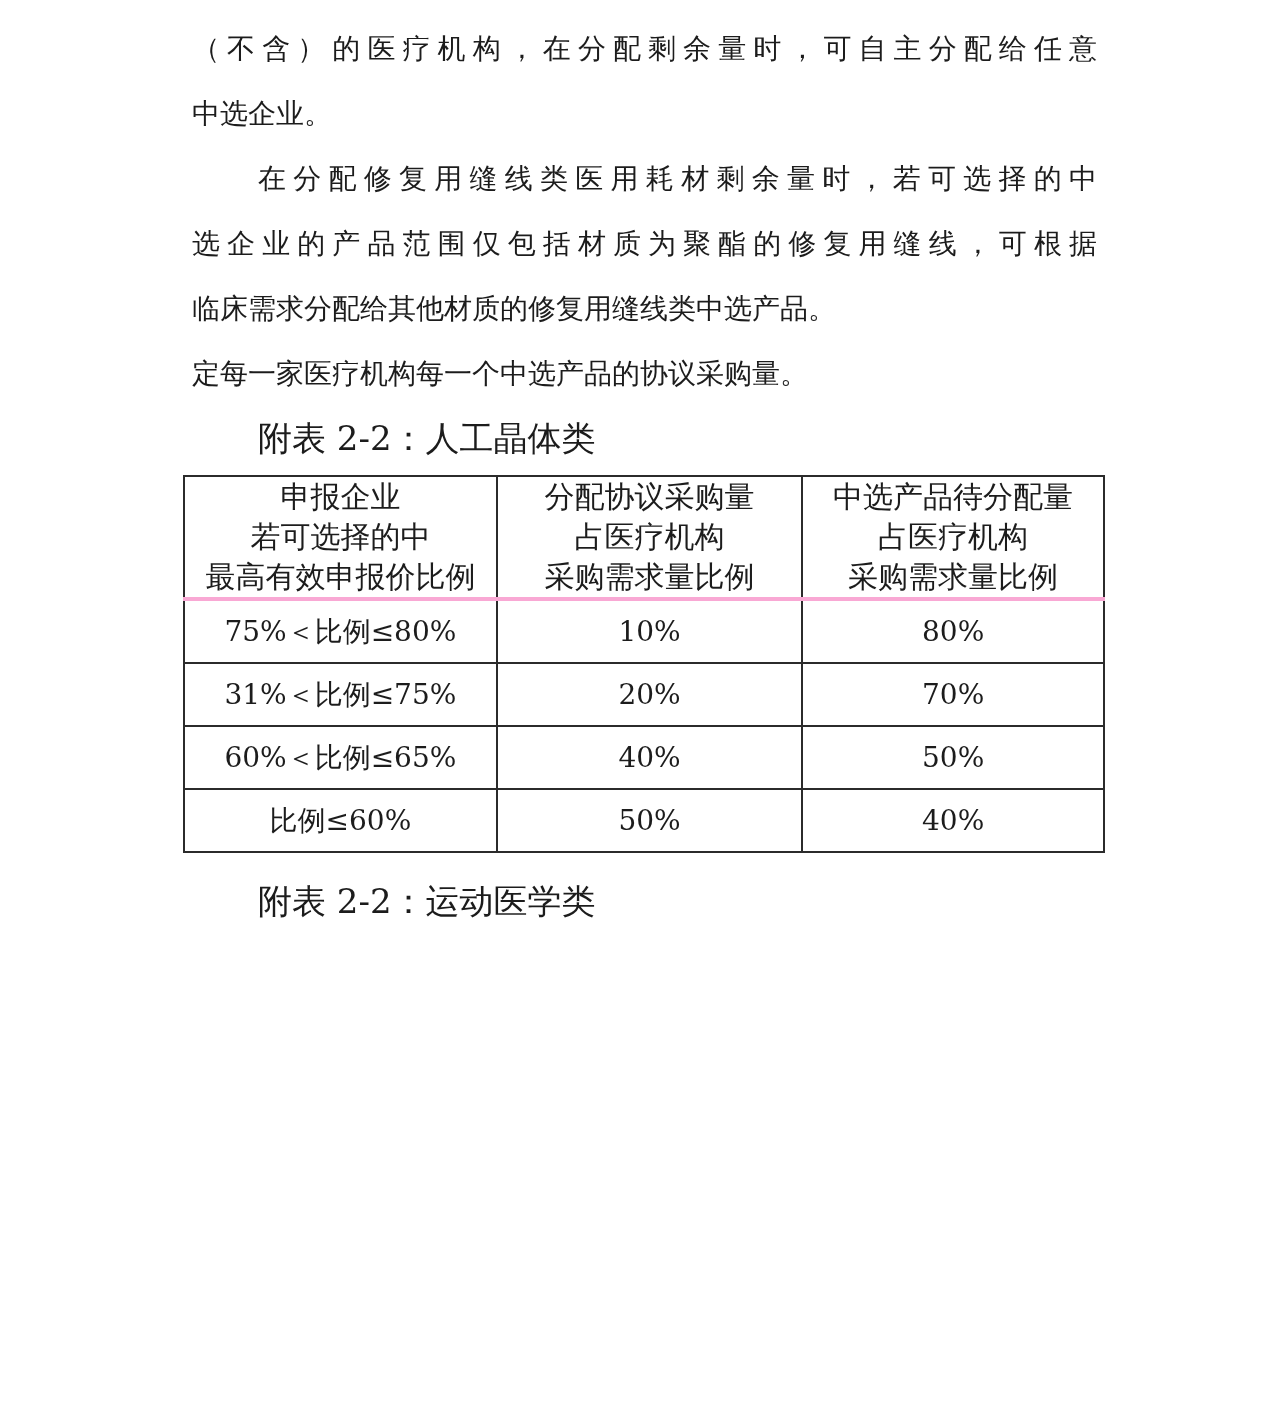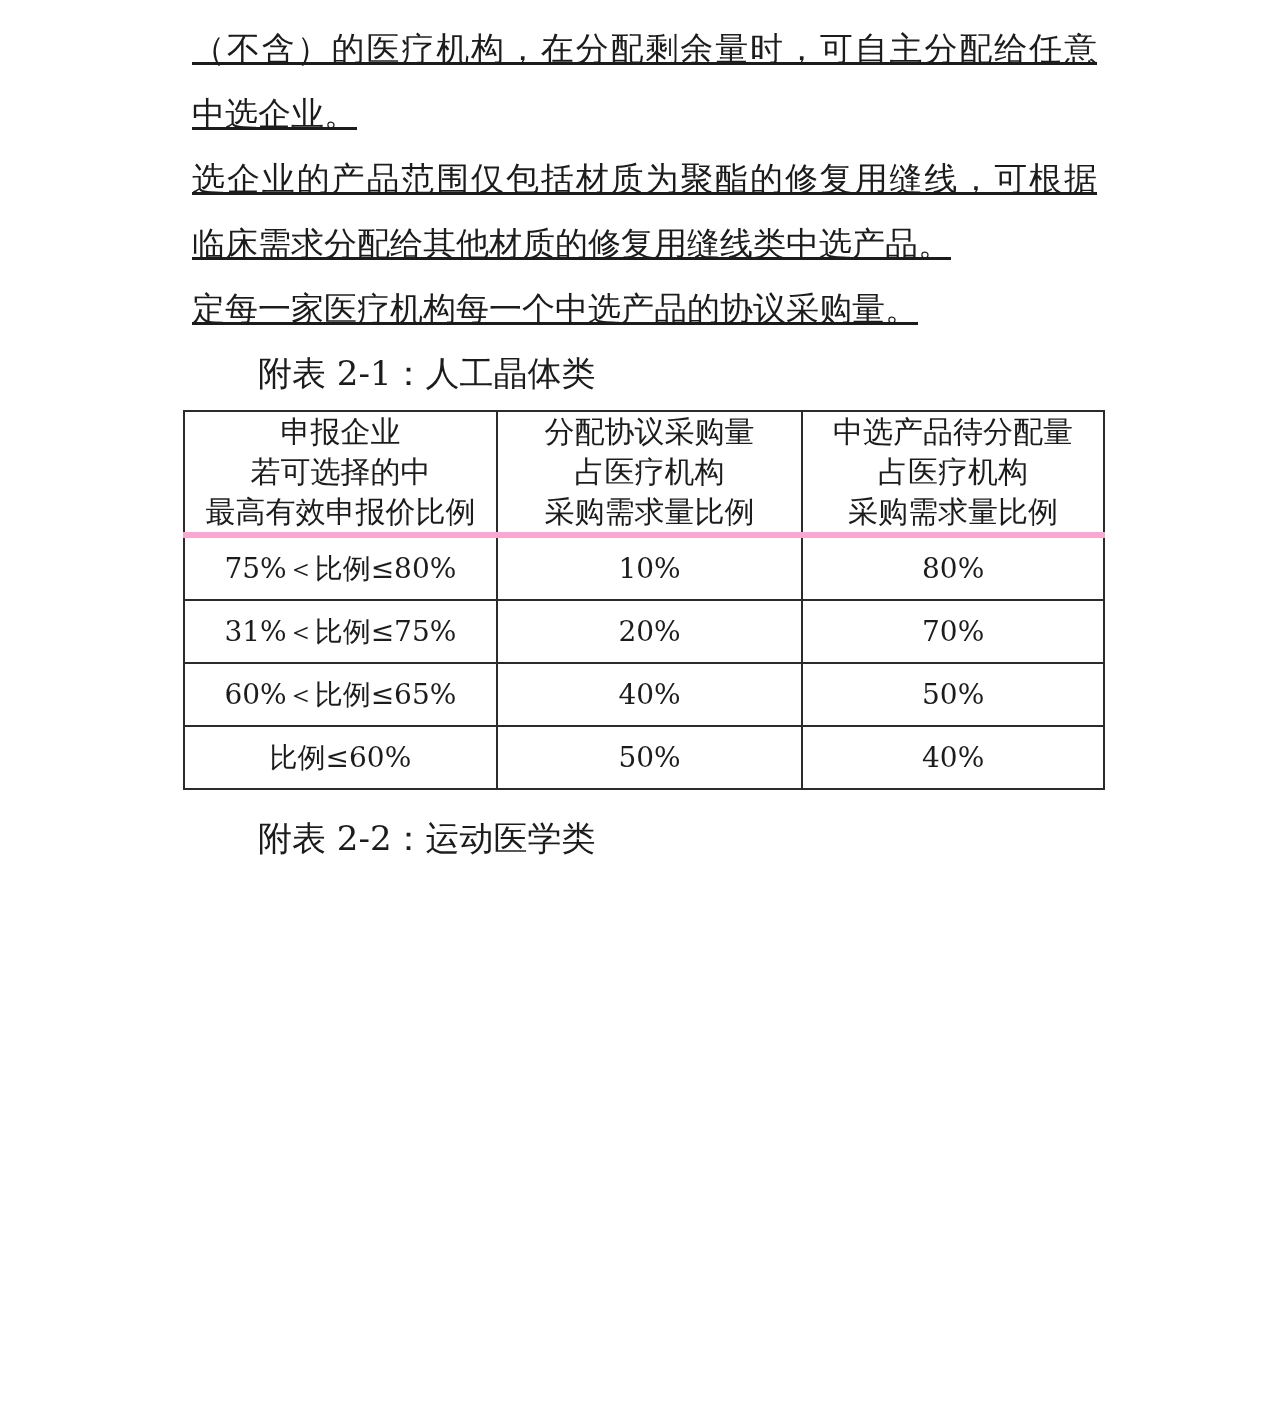--- a/index.html
+++ b/index.html
@@ -9,28 +9,27 @@
     color:#1c1c1c;
     font-family:"DejaVu Serif","Liberation Serif",serif;
     overflow:hidden;
   }
   .doc{
     padding:16px 0 0 192px;
     width:905px;
   }
   .para{margin:0;}
   .line{
-    font-size:33px;
+    font-size:28px;
     height:65px;
     line-height:65px;
     white-space:nowrap;
     text-align:justify;
     text-align-last:justify;
     overflow:visible;
-    text-decoration:underline;
   }
   .line.last{
     text-align:right;
     text-align-last:left;
   }
   .line.indent{padding-left:66px;}
   .caption{
     font-size:34px;
     height:65px;
     line-height:65px;
@@ -52,47 +51,48 @@
     border:2px solid #2b2b2b;
     text-align:center;
     vertical-align:middle;
     padding:0;
   }
   table.alloc th{
     height:120px;
     font-weight:normal;
     font-size:30px;
     line-height:40px;
-    border-bottom:6px solid #f9a8d4;
+    border-bottom:4px solid #f9a8d4;
     border-radius:28px;
   }
   table.alloc td{
     height:61px;
     font-size:28px;
   }
 </style>
 </head>
 <body>
 
 <div class="doc">
   <div id="paragraphs">
       <div class="para">
         <div class="line">（不含）的医疗机构，在分配剩余量时，可自主分配给任意</div>
         <div class="line last">中选企业。</div>
       </div>
       <div class="para">
+        <div class="line indent">在分配修复用缝线类医用耗材剩余量时，若可选择的中</div>
         <div class="line">选企业的产品范围仅包括材质为聚酯的修复用缝线，可根据</div>
         <div class="line last">临床需求分配给其他材质的修复用缝线类中选产品。</div>
       </div>
       <div class="para">
         <div class="line last">定每一家医疗机构每一个中选产品的协议采购量。</div>
       </div>
     </div>
 
-  <div class="caption">附表 2-1：人工晶体类</div>
+  <div class="caption">附表 2-2：人工晶体类</div>
 
   <table class="alloc">
     <colgroup>
         <col class="c1">
         <col class="c2">
         <col class="c3">
       </colgroup>
     <thead>
       <tr id="thead-row">
           <th>

